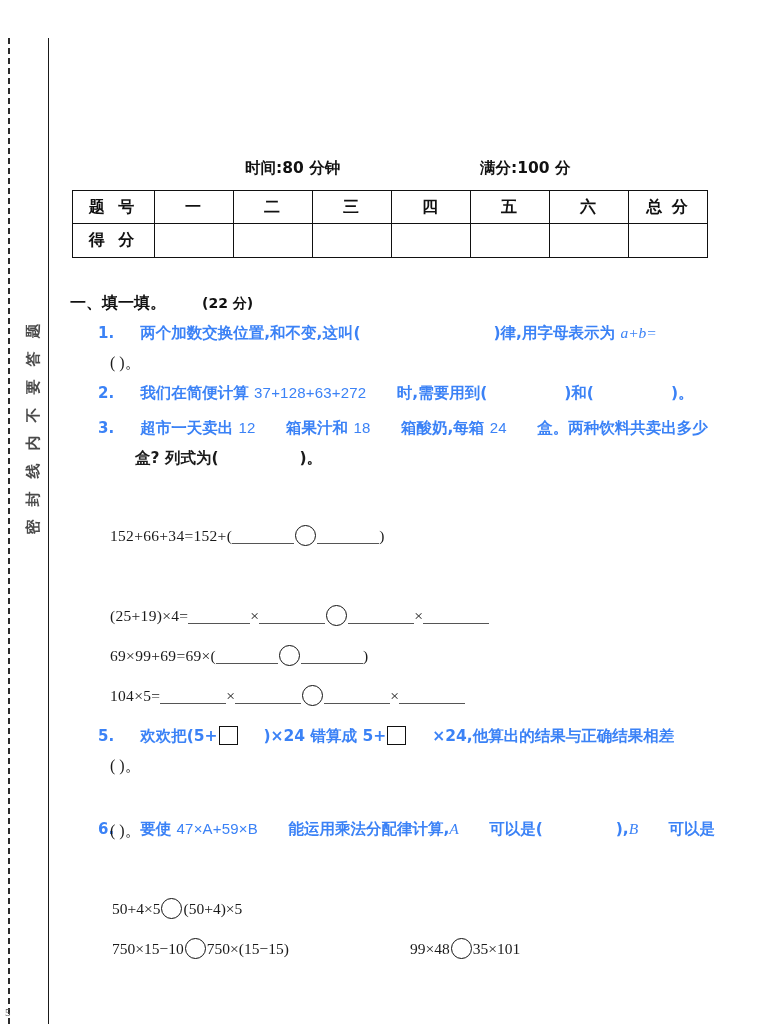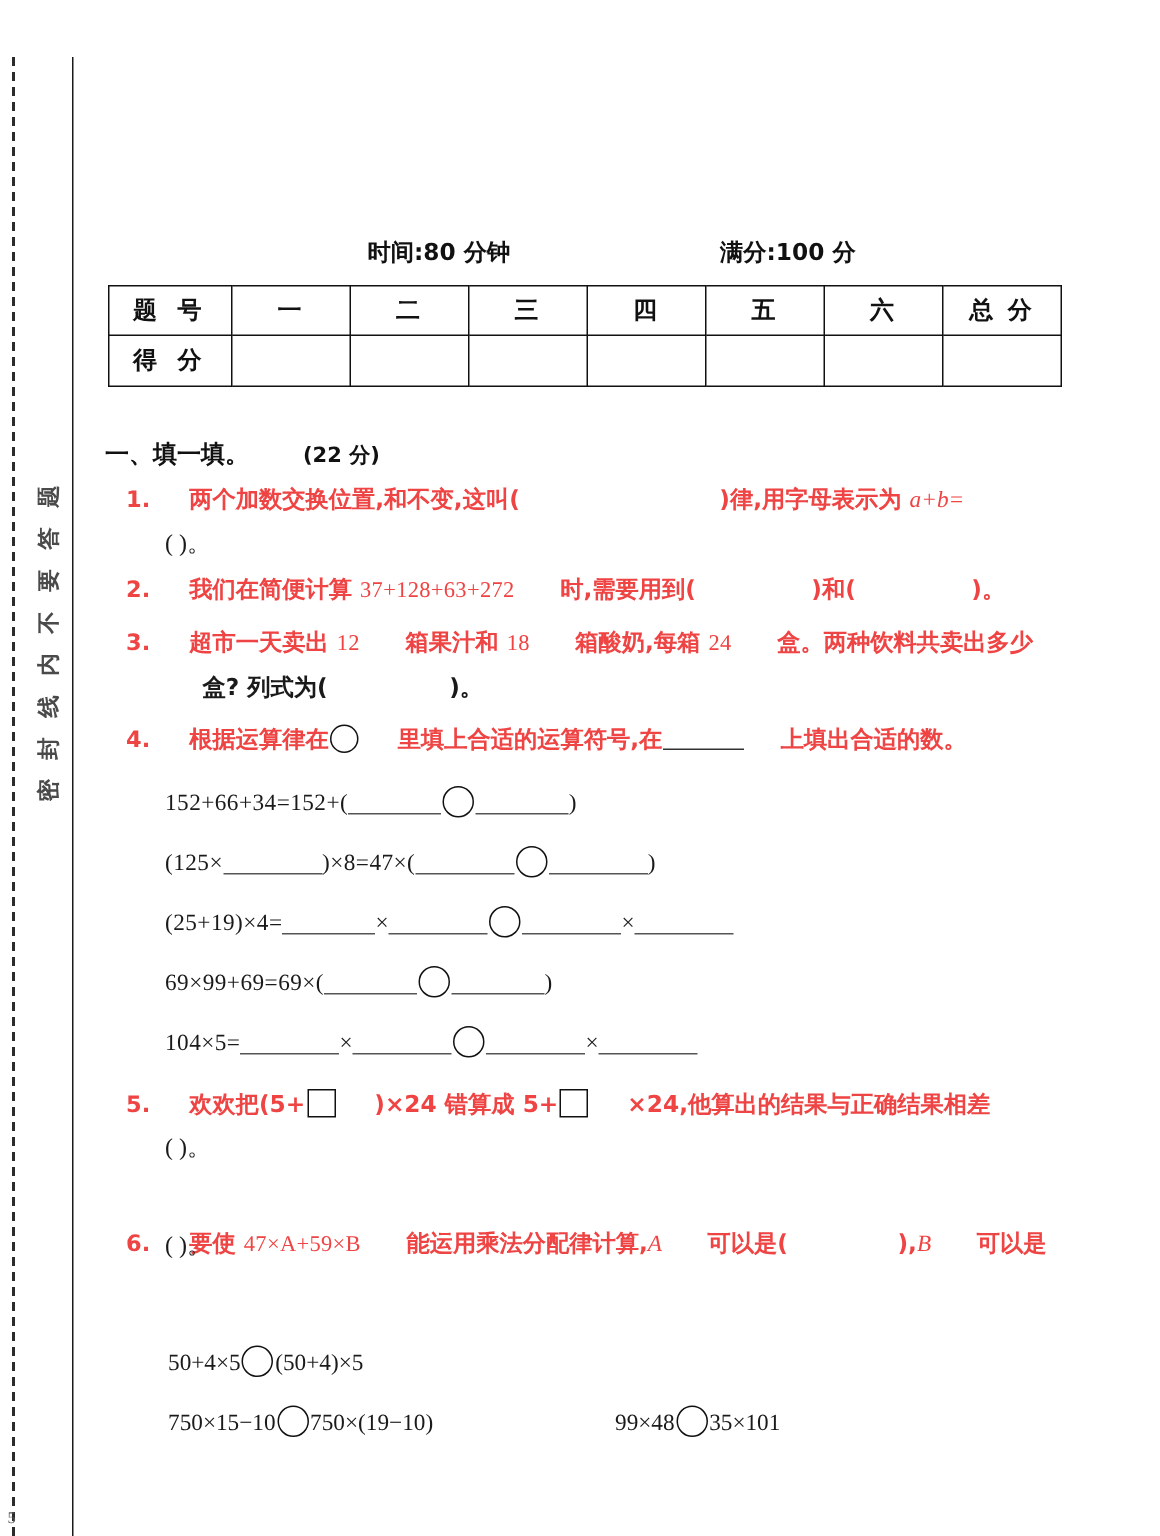--- a/index.html
+++ b/index.html
@@ -106,40 +106,40 @@
   }
   .section-heading .pts {
     font-size: 14px;
     font-weight: 600;
     margin-left: 36px;
   }
 
   
   .q {
     position: absolute;
-    left: 14px;
+    left: 28px;
     font-size: 15.5px;
     line-height: 30px;
-    color: #ef4444;
+    color: #3b82f6;
     white-space: nowrap;
   }
   .q .qnum {
     font-family: "DejaVu Sans", sans-serif;
     font-weight: 700;
     font-size: 15px;
     margin-right: 1px;
   }
   .cn {
     font-family: "DejaVu Sans", sans-serif;
     font-weight: 600;
     font-size: 15.5px;
     padding-left: 25px;
   }
   .mathtext {
-    font-family: Liberation Serif, serif;
+    font-family: Liberation Sans, sans-serif;
     font-size: 15px;
     letter-spacing: .2px;
     text-align: right;
   }
   .ital {
     font-family: "Liberation Serif", serif;
     font-style: italic;
     font-size: 15.5px;
   }
   .q-cont {
@@ -266,31 +266,25 @@
     <span class="qnum">2.</span><span class="cn">我们在简便计算 </span><span class="mathtext">37+128+63+272</span><span class="cn"> 时,需要用到(</span><span style="display:inline-block;width:52px;"></span><span class="cn">)和(</span><span style="display:inline-block;width:52px;"></span><span class="cn">)。</span>
   </div>
 
   <div class="q" style="top:413px;">
     <span class="qnum">3.</span><span class="cn">超市一天卖出 </span><span class="mathtext">12</span><span class="cn"> 箱果汁和 </span><span class="mathtext">18</span><span class="cn"> 箱酸奶,每箱 </span><span class="mathtext">24</span><span class="cn"> 盒。两种饮料共卖出多少</span>
   </div>
   <div class="q-cont" style="top:443px;">
     <span class="cn">盒? 列式为(</span><span style="display:inline-block;width:56px;"></span><span class="cn">)。</span>
   </div>
 
-  <div class="q" style="top:478px;">
-    <span class="qnum">4.</span><span class="cn">根据运算律在</span><span class="circ-sm"></span><span class="cn">里填上合适的运算符号,在</span><span class="ul-inline"></span><span class="cn">上填出合适的数。</span>
-  </div>
 
   <div class="eq" style="top:521px;">
     <span class="opnum">152+66+34=152+(</span><span class="ul ul-w2"></span><span class="circ"></span><span class="ul ul-w2"></span><span class="opnum">)</span>
   </div>
 
-  <div class="eq" style="top:561px;">
-    <span class="opnum">(125×</span><span class="ul ul-w3"></span><span class="opnum">)×8=47×(</span><span class="ul ul-w3"></span><span class="circ"></span><span class="ul ul-w3"></span><span class="opnum">)</span>
-  </div>
 
   <div class="eq" style="top:601px;">
     <span class="opnum">(25+19)×4=</span><span class="ul ul-w2"></span><span class="opnum">×</span><span class="ul ul-w3"></span><span class="circ"></span><span class="ul ul-w3"></span><span class="opnum">×</span><span class="ul ul-w3"></span>
   </div>
 
   <div class="eq" style="top:641px;">
     <span class="opnum">69×99+69=69×(</span><span class="ul ul-w2"></span><span class="circ"></span><span class="ul ul-w2"></span><span class="opnum">)</span>
   </div>
 
   <div class="eq" style="top:681px;">
@@ -307,20 +301,20 @@
   </div>
   <div class="q-cont paren-slot" style="top:816px;">(     )。</div>
 
 
   <div class="cmp-row" style="left:42px; top:894px;">
     <span>50+4×5</span><span class="circ"></span><span>(50+4)×5</span>
   </div>
 
 
   <div class="cmp-row" style="left:42px; top:934px;">
-    <span>750×15−10</span><span class="circ"></span><span>750×(19−10)</span>
+    <span>750×15−10</span><span class="circ"></span><span>750×(15−15)</span>
   </div>
 
   <div class="cmp-row" style="left:340px; top:934px;">
     <span>99×48</span><span class="circ"></span><span>35×101</span>
   </div>
 
 </div>
 
 </body></html>

